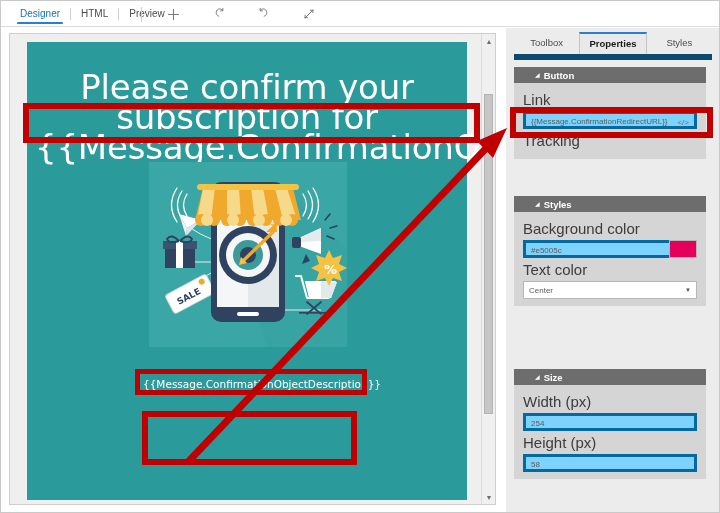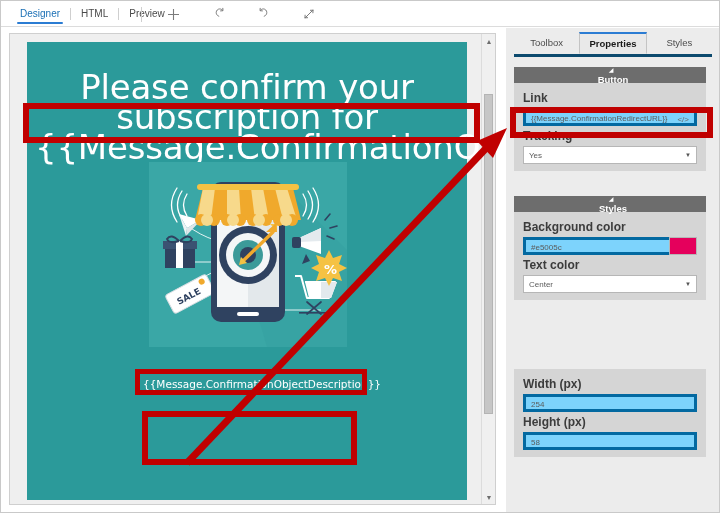--- a/index.html
+++ b/index.html
@@ -55,30 +55,30 @@
 
   
   .vsb{position:absolute;right:0;top:0;width:14px;height:100%;background:#f0f0f0;border-left:1px solid #dcdcdc;box-sizing:border-box;cursor:pointer;}
   .vsb .arw{position:absolute;left:0;width:14px;height:14px;display:flex;align-items:center;justify-content:center;color:#6d6d6d;font-size:7px;}
   .vsb .arw.up{top:0;}
   .vsb .arw.dn{bottom:0;}
   .vsb .thumb{position:absolute;left:2px;top:60px;width:9px;height:320px;background:#c6c6c6;border:1px solid #b4b4b4;box-sizing:border-box;}
 
   
   .rpanel{position:absolute;left:505px;top:27px;width:213px;height:484px;background:#ececec;}
-  .ptabs{position:absolute;left:8px;top:4px;width:198px;height:22px;display:flex;border-bottom:3px solid #0c4a6e;}
+  .ptabs{position:absolute;left:8px;top:4px;width:198px;height:22px;display:flex;border-bottom:6px solid #0c4a6e;}
   .ptab{flex:1;text-align:center;font-size:9.5px;color:#4b4b4b;line-height:21px;cursor:pointer;box-sizing:border-box;border-bottom:1px solid transparent;}
   .ptab.active{color:#1a1a1a;font-weight:bold;border:1px solid #c4c4c4;border-bottom:1px solid #e9e9e9;background:#e9e9e9;border-top:2px solid #2b7cd3;line-height:19px;}
 
   .sect{position:absolute;left:8px;width:192px;background:#d5d5d5;}
   .sect .shdr{height:16px;background:#6d6d6d;color:#fff;font-size:9.5px;font-weight:bold;
-    display:flex;align-items:center;padding-left:6px;box-sizing:border-box;cursor:pointer;flex-direction:column;}
+    display:flex;align-items:center;padding-left:21px;box-sizing:border-box;cursor:pointer;}
   .caret{font-size:6px;margin-right:4px;color:#fff;display:inline-block;transform:translateY(-1px);}
   .sbody{padding:5px 9px 7px 9px;}
-  .flabel{font-size:12px;color:#3c3c3c;margin:3px 0 3px 0;font-weight:bold;}
+  .flabel{font-size:15px;color:#3c3c3c;margin:3px 0 3px 0;}
   .fin{
     height:18px;background:#7dd3fc;border:3px solid #0369a1;box-sizing:border-box;
     font-size:8px;color:#5b5b5b;display:flex;align-items:flex-end;padding-left:5px;
     position:relative;cursor:text;white-space:nowrap;overflow:hidden;
   }
   .fin .code{position:absolute;right:5px;top:0;height:16px;display:flex;align-items:center;font-size:8px;color:#6b6b6b;cursor:pointer;}
   .sel{
     height:18px;background:#fff;border:1px solid #b6b6b6;box-sizing:border-box;
     font-size:8px;color:#5b5b5b;display:flex;align-items:center;padding-left:5px;
     position:relative;cursor:pointer;
@@ -286,24 +286,20 @@
         <span class="caret">◢</span>
         <span>Button</span>
       </div>
       <div class="sbody">
         <div class="flabel">Link</div>
         <div class="fin">
           <span>{{Message.ConfirmationRedirectURL}}</span>
           <span class="code">&lt;/&gt;</span>
         </div>
         <div class="flabel">Tracking</div>
-        <div class="sel">
-          <span>Yes</span>
-          <span class="ar">▼</span>
-        </div>
       </div>
     </div>
 
     <div class="sect" style="top:168px;">
       <div class="shdr">
         <span class="caret">◢</span>
         <span>Styles</span>
       </div>
       <div class="sbody">
         <div class="flabel">Background color</div>
@@ -313,20 +309,24 @@
         </div>
         <div class="flabel">Text color</div>
         <div class="sel">
           <span>Center</span>
           <span class="ar">▼</span>
         </div>
       </div>
     </div>
 
     <div class="sect" style="top:341px;">
+      <div class="shdr">
+        <span class="caret">◢</span>
+        <span>Size</span>
+      </div>
       <div class="sbody">
         <div class="flabel">Width (px)</div>
         <div class="fin">254</div>
         <div class="flabel">Height (px)</div>
         <div class="fin">58</div>
       </div>
     </div>
   </div>
 
   <div class="anno">

